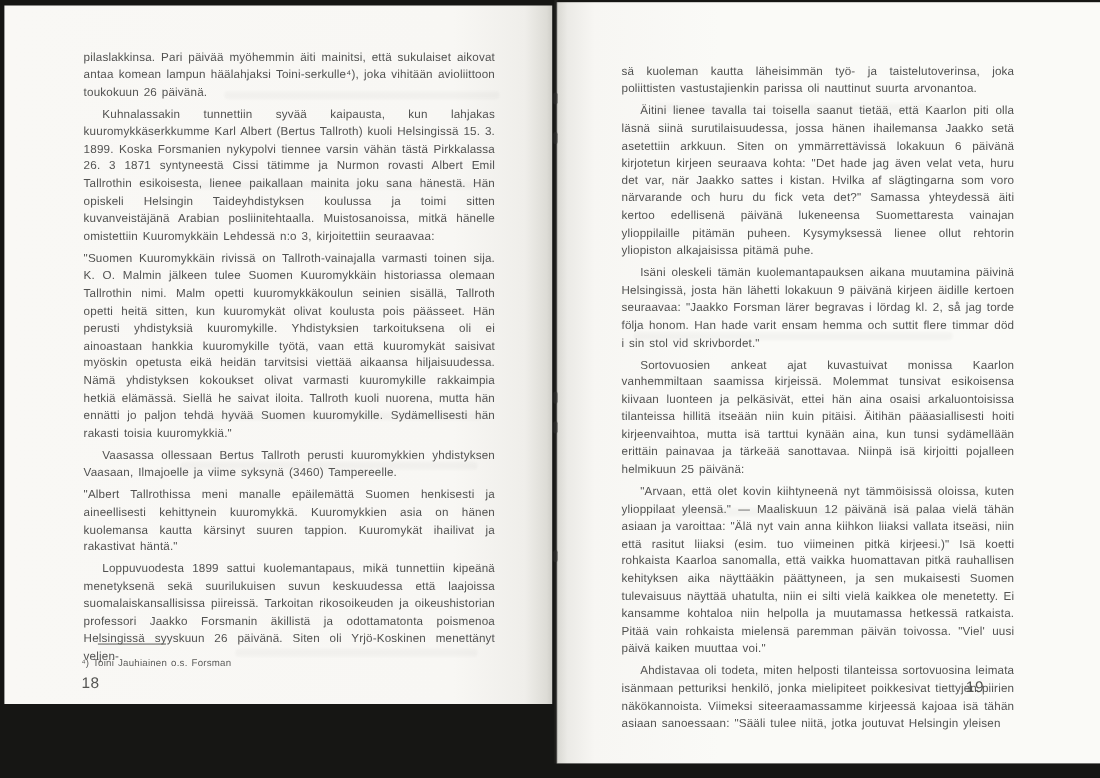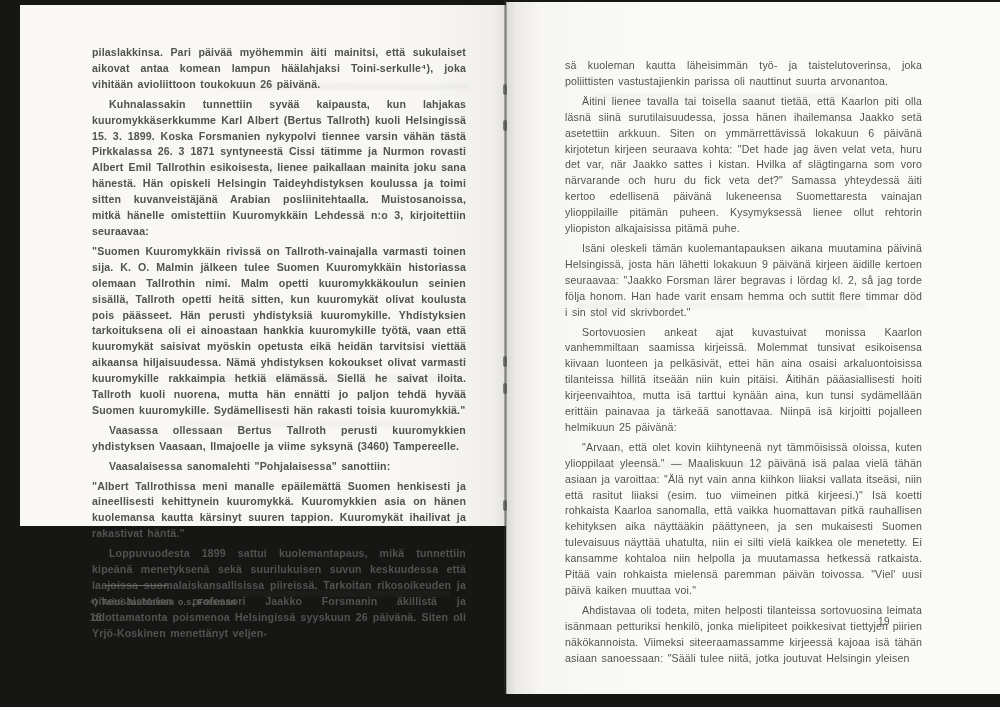--- a/index.html
+++ b/index.html
@@ -9,23 +9,22 @@
     position:relative;
     font-family:"Liberation Sans", sans-serif;
     overflow:hidden;
   }
   .page{
     position:absolute;
     background:#f8f7f4;
     box-sizing:border-box;
   }
   #left-page{
-    left:20px;top:5px;width:498px;height:521px;
+    left:4px;top:5px;width:498px;height:635px;
     background:linear-gradient(to right,#f9f8f5 0%,#f8f7f4 82%,#efeeea 95%,#dddcd6 99%,#cfcec8 100%);
-    font-weight:bold;
   }
   #right-page{
     left:506px;top:2px;width:494px;height:692px;
     background:linear-gradient(to right,#d8d7d1 0%,#ebeae6 2%,#f7f6f3 7%,#fafaf7 30%,#fafaf7 100%);
   }
   .gutter-line{
     position:absolute;left:504px;top:0;width:3px;height:694px;
     background:linear-gradient(to right,rgba(60,60,55,0.25),rgba(40,40,38,0.55),rgba(60,60,55,0.2));
     z-index:5;
   }
@@ -50,39 +49,38 @@
   .footnote-rule{
     position:absolute;left:85px;top:580px;width:62px;height:1px;
     background:#6a6a68;
   }
   .footnote{
     position:absolute;left:70px;top:592px;
     font-size:8.8px;color:#5c5c5a;letter-spacing:0.2px;word-spacing:1px;
   }
   .page-number{
     position:absolute;
-    font-size:10px;color:#555553;letter-spacing:0.5px;
+    font-size:14px;color:#555553;letter-spacing:0.5px;
   }
   #page-number-left{left:70px;top:607px;}
   #page-number-right{left:372px;top:614px;}
   .ghost-line{
     position:absolute;height:7px;background:#8b8b86;opacity:0.055;
     filter:blur(1px);border-radius:3px;
   }
 </style>
 </head>
 <body>
 
 <div class="page" id="left-page">
   <div class="textblock" id="left-text">
     <p>pilaslakkinsa. Pari päivää myöhemmin äiti mainitsi, että sukulaiset aikovat antaa komean lampun häälahjaksi Toini-serkulle⁴), joka vihitään avioliittoon toukokuun 26 päivänä.</p>
     <p class="indent">Kuhnalassakin tunnettiin syvää kaipausta, kun lahjakas kuuromykkäserkkumme Karl Albert (Bertus Tallroth) kuoli Helsingissä 15. 3. 1899. Koska Forsmanien nykypolvi tiennee varsin vähän tästä Pirkkalassa 26. 3 1871 syntyneestä Cissi tätimme ja Nurmon rovasti Albert Emil Tallrothin esikoisesta, lienee paikallaan mainita joku sana hänestä. Hän opiskeli Helsingin Taideyhdistyksen koulussa ja toimi sitten kuvanveistäjänä Arabian posliinitehtaalla. Muistosanoissa, mitkä hänelle omistettiin Kuuromykkäin Lehdessä n:o 3, kirjoitettiin seuraavaa:</p>
     <p>"Suomen Kuuromykkäin rivissä on Tallroth-vainajalla varmasti toinen sija. K. O. Malmin jälkeen tulee Suomen Kuuromykkäin historiassa olemaan Tallrothin nimi. Malm opetti kuuromykkäkoulun seinien sisällä, Tallroth opetti heitä sitten, kun kuuromykät olivat koulusta pois päässeet. Hän perusti yhdistyksiä kuuromykille. Yhdistyksien tarkoituksena oli ei ainoastaan hankkia kuuromykille työtä, vaan että kuuromykät saisivat myöskin opetusta eikä heidän tarvitsisi viettää aikaansa hiljaisuudessa. Nämä yhdistyksen kokoukset olivat varmasti kuuromykille rakkaimpia hetkiä elämässä. Siellä he saivat iloita. Tallroth kuoli nuorena, mutta hän ennätti jo paljon tehdä hyvää Suomen kuuromykille. Sydämellisesti hän rakasti toisia kuuromykkiä."</p>
     <p class="indent">Vaasassa ollessaan Bertus Tallroth perusti kuuromykkien yhdistyksen Vaasaan, Ilmajoelle ja viime syksynä (3460) Tampereelle.</p>
-    <p class="indent">Vaasalaisessa sanomalehti "Pohjalaisessa" sanottiin:</p>
     <p>"Albert Tallrothissa meni manalle epäilemättä Suomen henkisesti ja aineellisesti kehittynein kuuromykkä. Kuuromykkien asia on hänen kuolemansa kautta kärsinyt suuren tappion. Kuuromykät ihailivat ja rakastivat häntä."</p>
     <p class="indent">Loppuvuodesta 1899 sattui kuolemantapaus, mikä tunnettiin kipeänä menetyksenä sekä suurilukuisen suvun keskuudessa että laajoissa suomalaiskansallisissa piireissä. Tarkoitan rikosoikeuden ja oikeushistorian professori Jaakko Forsmanin äkillistä ja odottamatonta poismenoa Helsingissä syyskuun 26 päivänä. Siten oli Yrjö-Koskinen menettänyt veljen-</p>
   </div>
   <div class="footnote-rule"></div>
   <div class="footnote">⁴) Toini Jauhiainen o.s. Forsman</div>
   <div class="page-number" id="page-number-left">18</div>
 
   <div class="ghost-line" style="left:200px;top:78px;width:250px;"></div>
   <div class="ghost-line" style="left:150px;top:160px;width:290px;"></div>
   <div class="ghost-line" style="left:180px;top:370px;width:255px;"></div>

